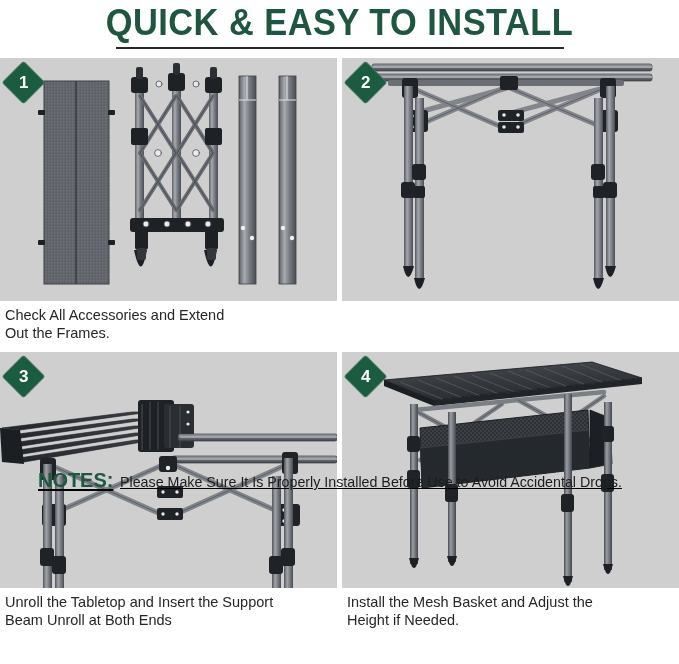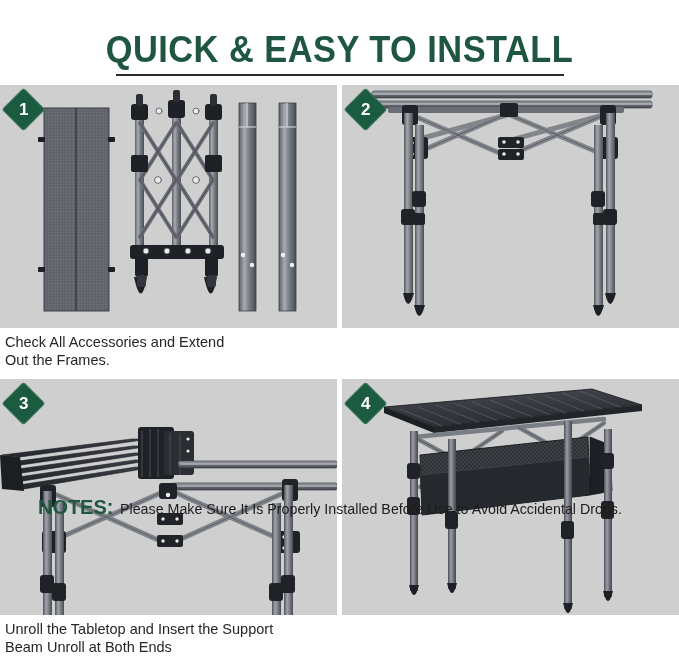--- a/index.html
+++ b/index.html
@@ -2,21 +2,21 @@
 <html><head>
 <meta charset="utf-8">
 <style>
   html,body{margin:0;padding:0;}
   body{
     width:679px;height:664px;
     background:#ffffff;
     font-family:"Liberation Sans","DejaVu Sans",sans-serif;
     overflow:hidden;
   }
-  .sheet{position:relative;width:679px;height:498px;margin-top:27px;}
+  .sheet{position:relative;width:679px;height:498px;}
 
   
   .title-block{padding-top:2px;text-align:center;}
   .title{
     font-size:37px;
     font-weight:bold;
     color:#1f5640;
     letter-spacing:0.5px;
     line-height:42px;
     transform:scaleX(0.93);
@@ -75,21 +75,21 @@
     height:45px;
     white-space:pre-line;
     font-family:Liberation Sans, sans-serif;
   }
 
   
   .notes{
     position:absolute;
     left:0;right:0;bottom:6px;
     padding-left:36px;
-    display:flex;align-items:baseline;
+    display:flex;align-items:baseline;text-decoration:underline;
   }
   .notes-label{
     color:#1f5640;
     font-weight:bold;
     font-size:21px;
     letter-spacing:0px;
     transform:scaleX(0.95);
     margin-right:5px;
   }
   .notes-text{
@@ -506,20 +506,22 @@
               <path d="M105 204 q5 20 10 0 z"></path>
               <path d="M221 224 q5 20 10 0 z"></path>
               <path d="M261 212 q5 20 10 0 z"></path>
             </g>
           </g>
         </svg>
         <div class="badge">
           <span>4</span>
         </div>
       </div>
+      <div class="caption">Install the Mesh Basket and Adjust the
+Height if Needed.</div>
     </div>
 
   </div>
 
   <div class="notes">
     <span class="notes-label">NOTES:</span>
     <span class="notes-text">Please Make Sure It Is Properly Installed Before Use to Avoid Accidental Drops.</span>
   </div>
 
 </div>

